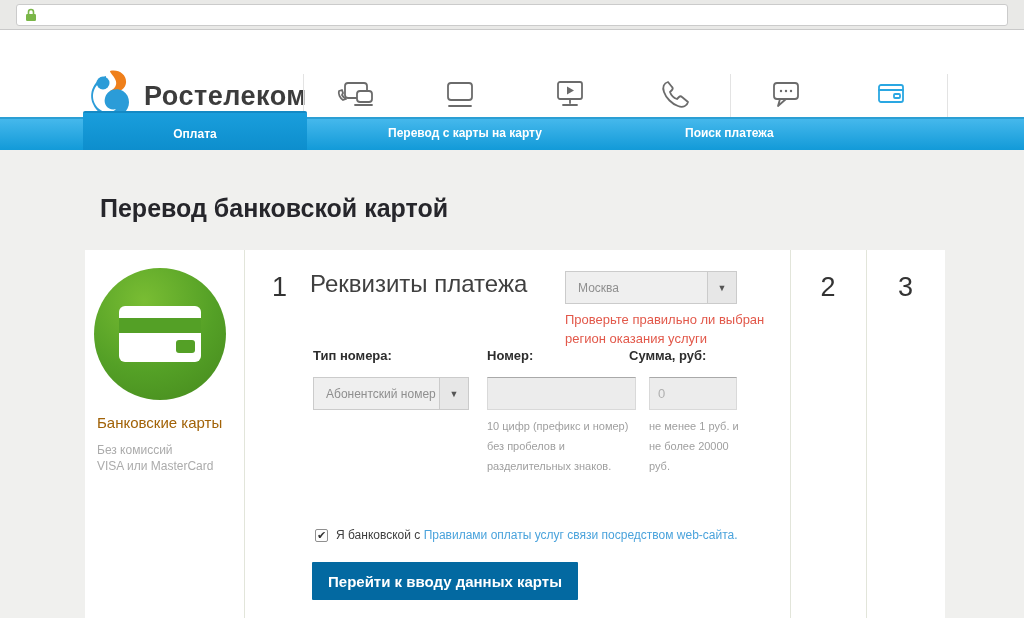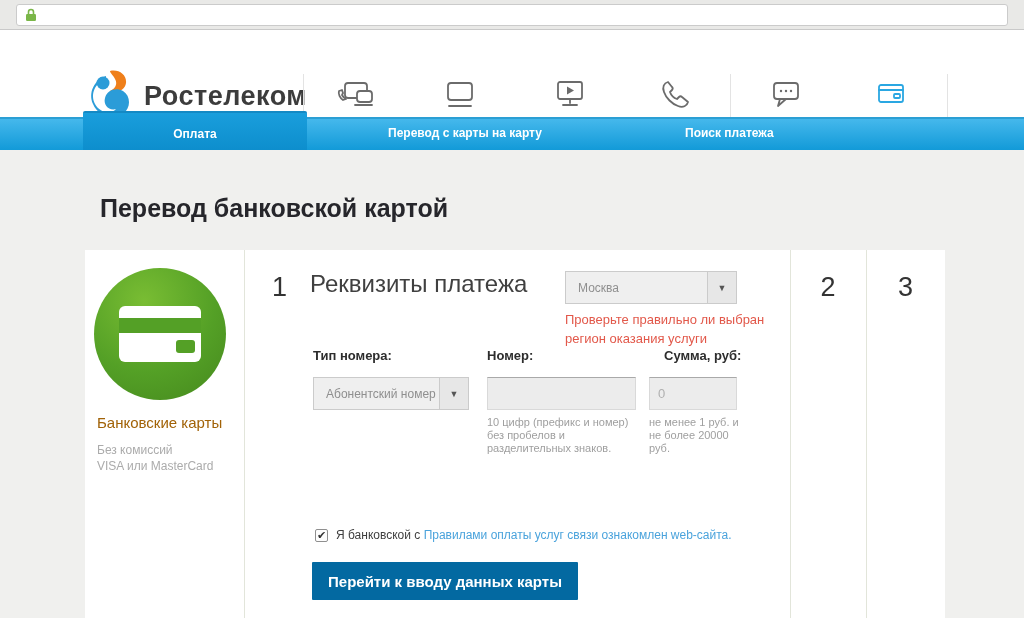--- a/index.html
+++ b/index.html
@@ -90,21 +90,21 @@
   .warning { left:565px; top:310px; width:200px; font-size:13px; line-height:19px; color:#e2584a; }
 
   .fld-label { top:348px; font-size:13px; font-weight:bold; color:#2d2d2d; }
   .textinput {
     top:377px; height:33px;
     background:#ececec; border:1px solid #d9d9d9; border-top:1px solid #a9a9a9;
     font-family:"Liberation Sans", sans-serif; font-size:13px; color:#555;
     padding:0 8px; outline:none;
   }
   .textinput::placeholder { color:#b0b0b0; }
-  .hint { top:416px; font-size:11px; line-height:13px; color:#9f9f9f; }
+  .hint { top:416px; font-size:11px; line-height:20px; color:#9f9f9f; }
 
   .checkbox {
     left:315px; top:529px; width:13px; height:13px;
     background:#fdfdfd; border:1px solid #8f8f8f; border-radius:2px;
     font-size:11px; line-height:11px; color:#333; text-align:center; cursor:pointer;
   }
   .agree { left:336px; top:528px; font-size:12px; color:#3f3f3f; }
   .agree a { color:#4aa3dc; text-decoration:none; cursor:pointer; }
 
   .submit-btn {
@@ -234,36 +234,36 @@
 <div class="abs step1-title">Реквизиты платежа</div>
 
 <div class="abs selectbox" style="left:565px; top:271px; width:172px;">
   <span class="sel-text">Москва</span>
   <span class="sel-arrow">▼</span>
 </div>
 <div class="abs warning">Проверьте правильно ли выбран регион оказания услуги</div>
 
 <div class="abs fld-label" style="left:313px;">Тип номера:</div>
 <div class="abs fld-label" style="left:487px;">Номер:</div>
-<div class="abs fld-label" style="left:664px;">Сумма, руб:</div>
+<div class="abs fld-label" style="left:629px;">Сумма, руб:</div>
 
 <div class="abs selectbox" style="left:313px; top:377px; width:156px;">
   <span class="sel-text" style="">Абонентский номер</span>
   <span class="sel-arrow">▼</span>
 </div>
 
 <input class="abs textinput" style="left: 487px; width: 149px;" value="">
 
 <input class="abs textinput" style="left: 649px; width: 88px;" placeholder="0">
 
 <div class="abs hint" style="left:487px; width:160px;">10 цифр (префикс и номер) без пробелов и разделительных знаков.</div>
 <div class="abs hint" style="left:649px; width:96px;">не менее 1 руб. и не более 20000 руб.</div>
 
 <div class="abs checkbox">✔</div>
 <div class="abs agree">
   <span>Я банковской с</span>
-  <a>Правилами оплаты услуг связи ознакомлен web-сайта.</a>
+  <a>Правилами оплаты услуг связи посредством web-сайта.</a>
 </div>
 
 <button class="abs submit-btn">Перейти к вводу данных карты</button>
 
 <div class="abs step-num step2-num">2</div>
 <div class="abs step-num step3-num">3</div>
 
 </body></html>

